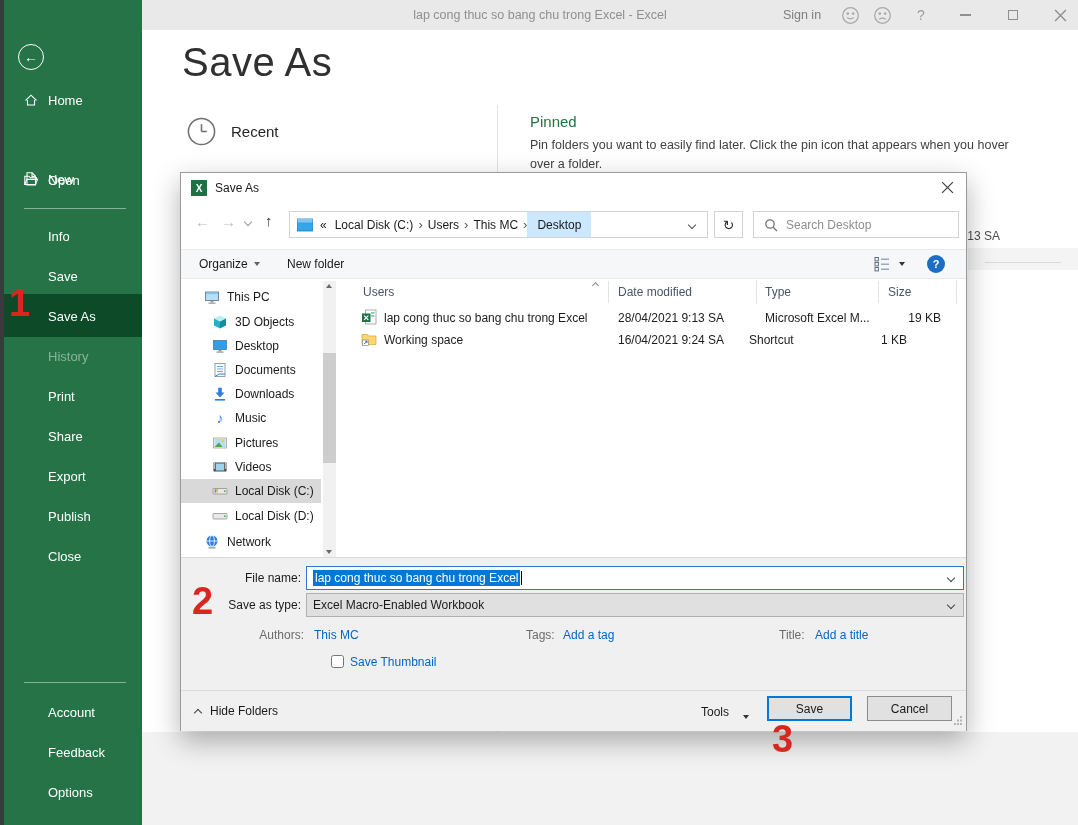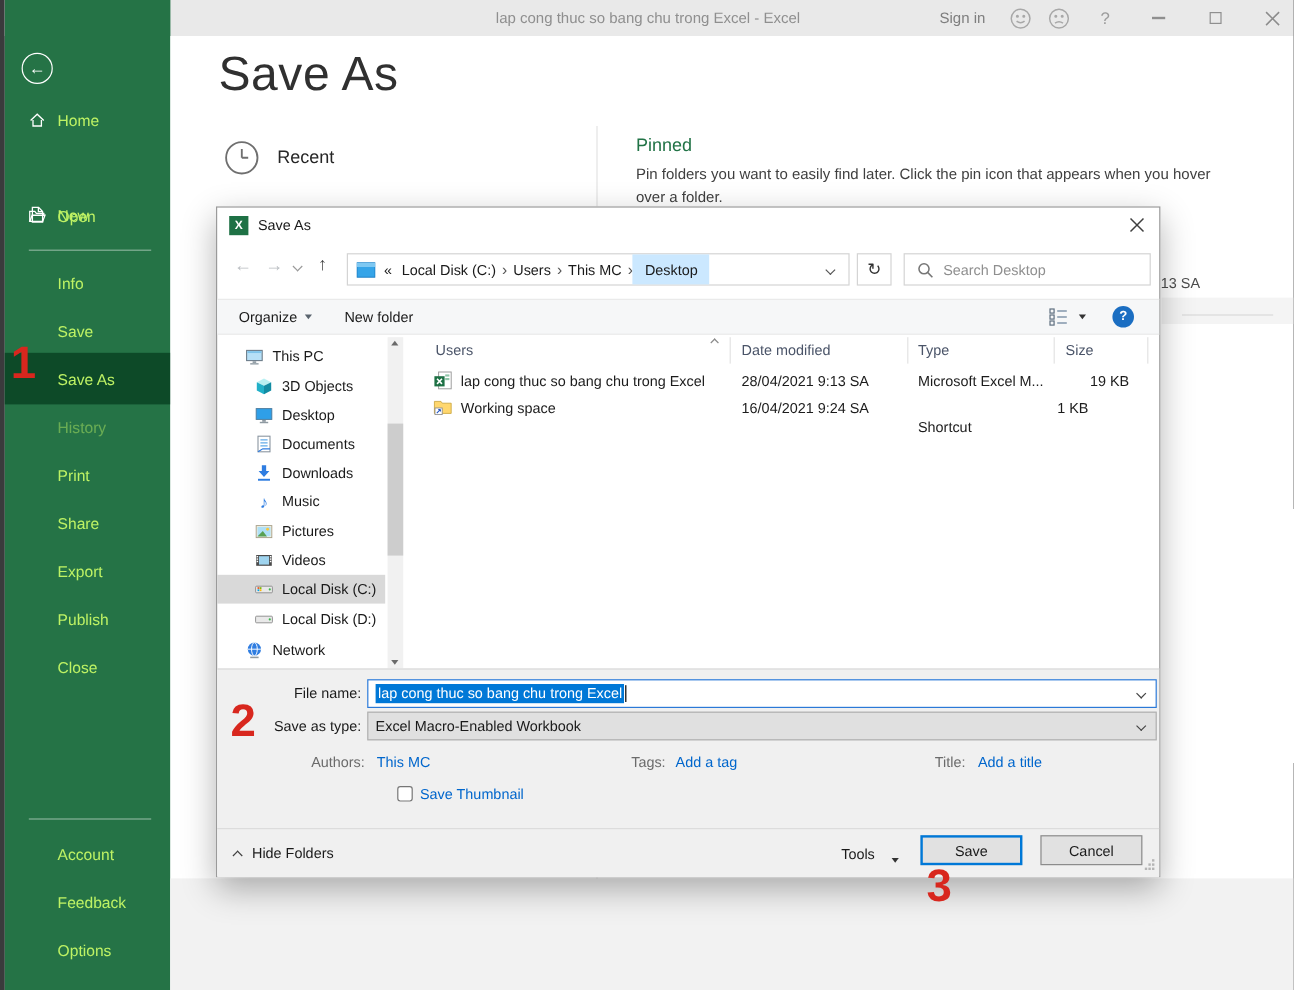--- a/index.html
+++ b/index.html
@@ -11,21 +11,21 @@
   .titlebar{position:absolute;left:4px;top:0;width:1074px;height:30px;background:#e9e9e9;}
   .titlebar-green{position:absolute;left:0;top:0;width:138px;height:30px;background:#257346;}
   .tb-title{position:absolute;left:536px;top:8px;transform:translateX(-50%);color:#8f8f8f;font-size:12.5px;white-space:nowrap;}
   .tb-item{position:absolute;top:0;height:30px;display:flex;align-items:center;justify-content:center;color:#8f8f8f;}
   .desktop-strip{position:absolute;left:0;top:0;width:4px;height:825px;background:#3a3a3c;}
 
   
   .sidebar{position:absolute;left:4px;top:30px;width:138px;height:795px;background:#257346;}
   .back-btn{position:absolute;left:14px;top:14px;width:26px;height:26px;border:1.5px solid #fff;border-radius:50%;
     color:#fff;display:flex;align-items:center;justify-content:center;font-size:14px;cursor:pointer;}
-  .side-item{position:absolute;left:0;width:138px;height:20px;display:flex;align-items:center;color:#bef264;font-size:13px;cursor:pointer;}
+  .side-item{position:absolute;left:0;width:138px;height:20px;display:flex;align-items:center;color:#ffffff;font-size:13px;cursor:pointer;}
   .side-item .s-icon{position:absolute;left:19px;width:16px;height:16px;}
   .side-item .s-lbl{position:absolute;left:44px;white-space:nowrap;}
   .side-divider{position:absolute;left:20px;width:102px;height:1px;background:rgba(255,255,255,.45);}
   .side-selected{position:absolute;left:0;top:264px;width:138px;height:43px;background:#0d4a28;}
   .disabled-item{opacity:.45;}
 
   
   .backstage{position:absolute;left:142px;top:30px;width:936px;height:795px;background:#fff;}
   .bs-title{position:absolute;left:40px;top:10px;font-size:40px;font-weight:300;color:#303030;letter-spacing:.5px;}
   .recent-tab{position:absolute;left:44px;top:86px;display:flex;align-items:center;cursor:pointer;}
@@ -467,21 +467,21 @@
     <div style="position:absolute;left:176px;top:156px;width:600px;height:22px;cursor:pointer;">
       <span class="cell" style="left:4px;top:2px;">
         <svg width="16" height="16" viewBox="0 0 16 16">
             <path d="M1 3.5 h5.5 l1 1.5 H15 V13.5 H1 Z" fill="#ffd76e" stroke="#c9a53d" stroke-width="0.7"></path>
             <rect x="1.5" y="9" width="6" height="5.5" fill="#fff" stroke="#8a8a8a" stroke-width="0.7"></rect>
             <path d="M3 13.2 L6 10.2 M6 10.2 H4.2 M6 10.2 V12" stroke="#2456c4" stroke-width="0.9" fill="none"></path>
           </svg>
       </span>
       <span class="cell" style="left:27px;top:4px;">Working space</span>
       <span class="cell" style="left:261px;top:4px;">16/04/2021 9:24 SA</span>
-      <span class="cell" style="left:408px;top:4px;margin-top:16px;">Shortcut</span>
+      <span class="cell" style="left:392px;top:4px;">Shortcut</span>
       <span class="cell" style="left:524px;top:4px;width:60px;">1 KB</span>
     </div>
 
     <div class="dlg-footer">
       <div class="f-label" style="left:0;top:13px;">File name:</div>
       <div class="combo combo-name" style="top:8px;">
         <span class="sel-text">lap cong thuc so bang chu trong Excel</span>
         <span class="caret-bar"></span>
         <span class="cv cv-down combo-chev"></span>
       </div>

